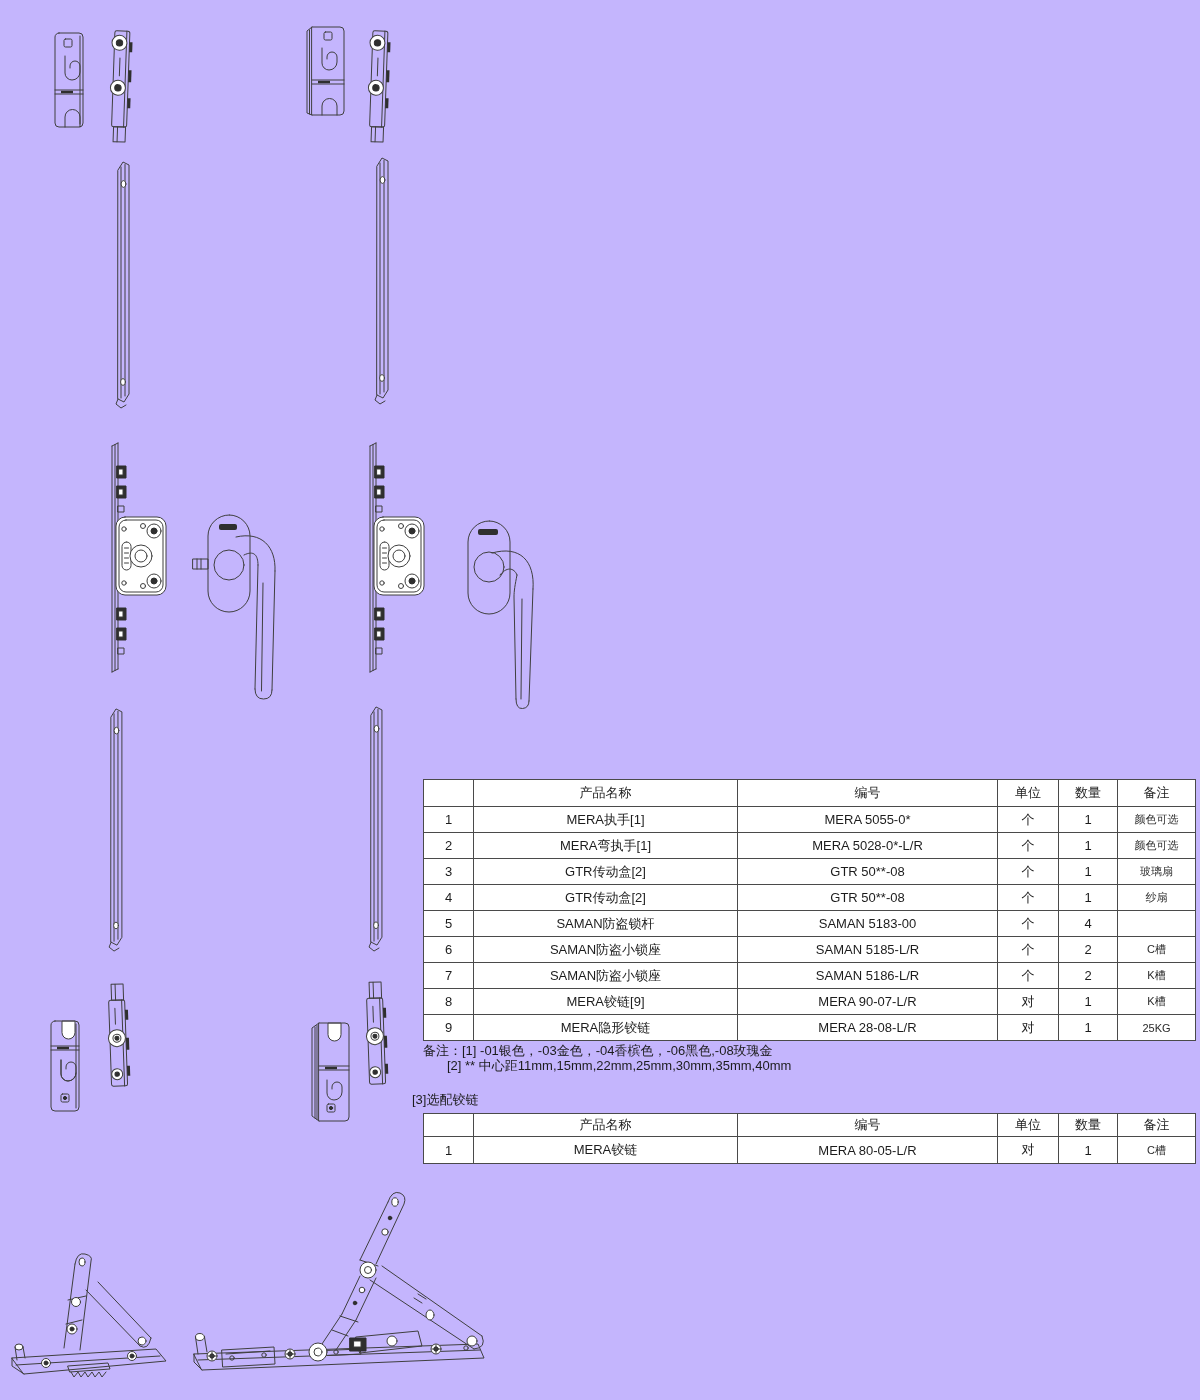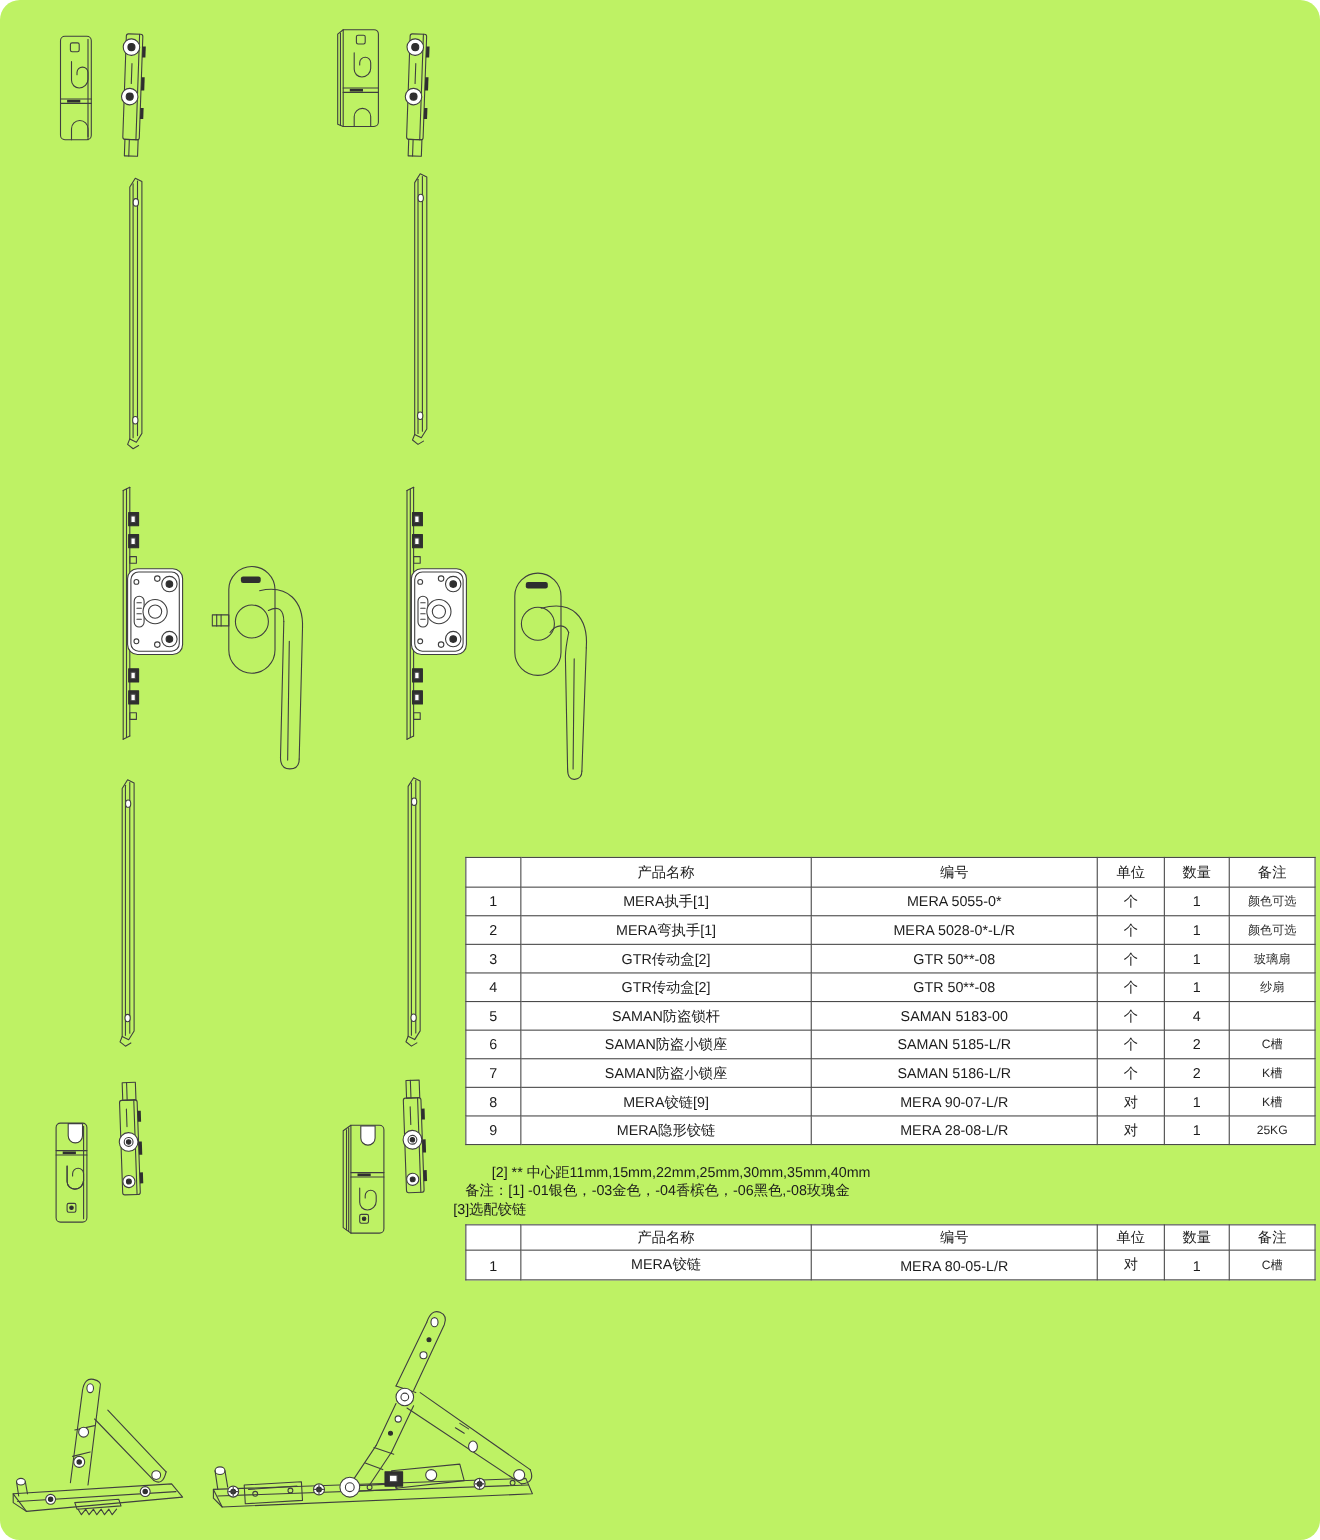--- a/index.html
+++ b/index.html
@@ -1,17 +1,17 @@
 <!DOCTYPE html>
 <html><head>
 <meta charset="utf-8">
 <style>
   html,body{margin:0;padding:0;background:#ffffff;}
   body{font-family:"Liberation Sans","DejaVu Sans",sans-serif;color:#1c1c1c;}
-  .canvas{position:relative;width:1200px;height:1400px;background:#bef264;overflow:hidden;border-radius:18px;}
+  .canvas{position:relative;width:1200px;height:1400px;background:#c4b5fd;overflow:hidden;}
   .fig{position:absolute;}
   .fig *{stroke:#3f3f3f;fill:none;stroke-width:1;stroke-linecap:round;stroke-linejoin:round;}
   .fig .dk{fill:#2f2f2f;stroke:#2f2f2f;}
   .fig .dko{fill:#2f2f2f;stroke:none;}
   .fig .wh{fill:#ffffff;stroke:#3f3f3f;}
   table.parts{position:absolute;border-collapse:collapse;table-layout:fixed;background:#fff;}
   table.parts th,table.parts td{border:1px solid #4a4a4a;text-align:center;vertical-align:middle;
     font-size:13px;font-weight:400;padding:0;overflow:hidden;white-space:nowrap;}
   table.parts th{height:26px;}
   table.parts td{height:25px;}
@@ -448,21 +448,21 @@
           <td>9</td>
           <td>MERA隐形铰链</td>
           <td>MERA 28-08-L/R</td>
           <td>对</td>
           <td>1</td>
           <td class="remark">25KG</td>
         </tr>
       </tbody>
   </table>
 
-  <div class="note" style="left:423px;top:1073px">备注：[1] -01银色，-03金色，-04香槟色，-06黑色,-08玫瑰金</div>
+  <div class="note" style="left:423px;top:1042px">备注：[1] -01银色，-03金色，-04香槟色，-06黑色,-08玫瑰金</div>
   <div class="note" style="left:447px;top:1057px">[2] ** 中心距11mm,15mm,22mm,25mm,30mm,35mm,40mm</div>
   <div class="note" style="left:412px;top:1091px">[3]选配铰链</div>
 
   <table class="parts" id="optional-table" style="left:423px;top:1113px;width:772px">
     <colgroup>
       <col style="width:50px">
         <col style="width:264px">
         <col style="width:260px">
       <col style="width:61px">
         <col style="width:59px">

